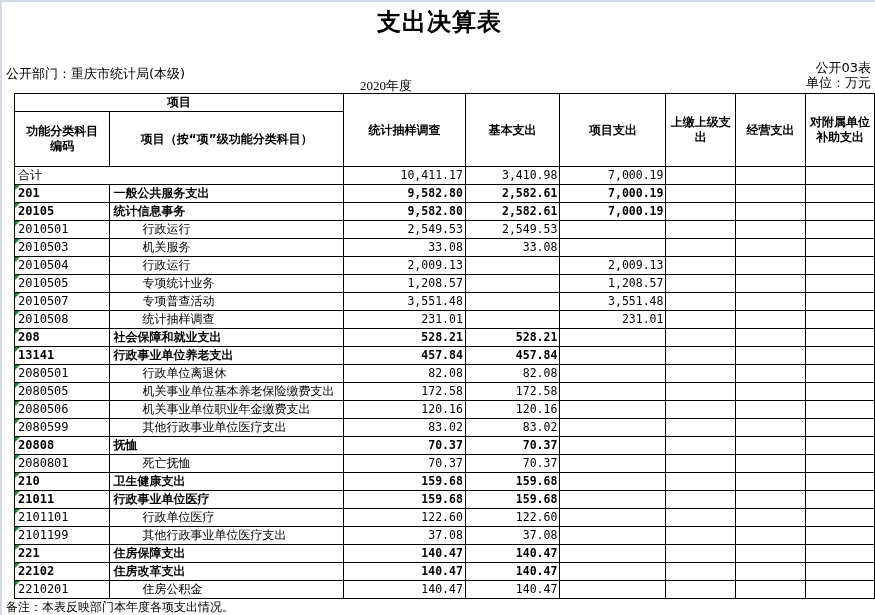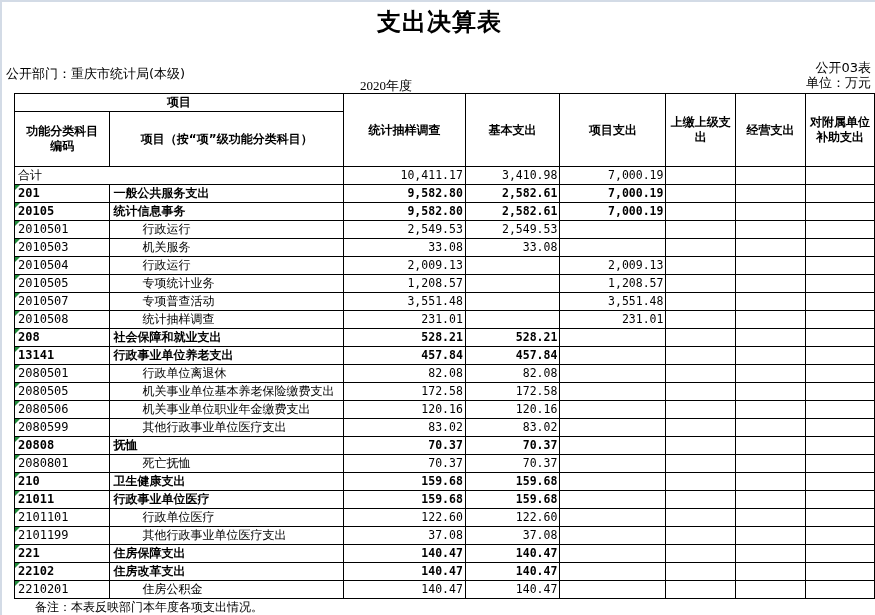--- a/index.html
+++ b/index.html
@@ -33,21 +33,21 @@
   td.num { text-align:right; font-family:"DejaVu Sans Mono","Liberation Mono",monospace; font-size:11.5px; padding-right:2px; }
   td.code { font-family:"DejaVu Sans Mono","Liberation Mono",monospace; font-size:12px; position:relative; padding-left:3px; }
   td.code::before {
     content:""; position:absolute; left:0; top:0; width:0; height:0;
     border-top:5px solid #1f8a3a; border-right:5px solid transparent;
   }
   td.name.sub { padding-left:32px; }
   tr.bold td { font-weight:bold; }
   tr.total td.label { font-weight:normal; }
   .note {
-    position:absolute; left:4px; top:597px; font-size:12px;margin-left:29px;
+    position:absolute; left:4px; top:597px; font-size:12px;
   }
 </style>
 </head>
 <body>
 
 <div class="title">支出决算表</div>
 <div class="meta meta-form">公开03表</div>
 <div class="meta meta-dept">公开部门：重庆市统计局(本级)</div>
 <div class="meta meta-year">2020年度</div>
 <div class="meta meta-unit">单位：万元</div>

